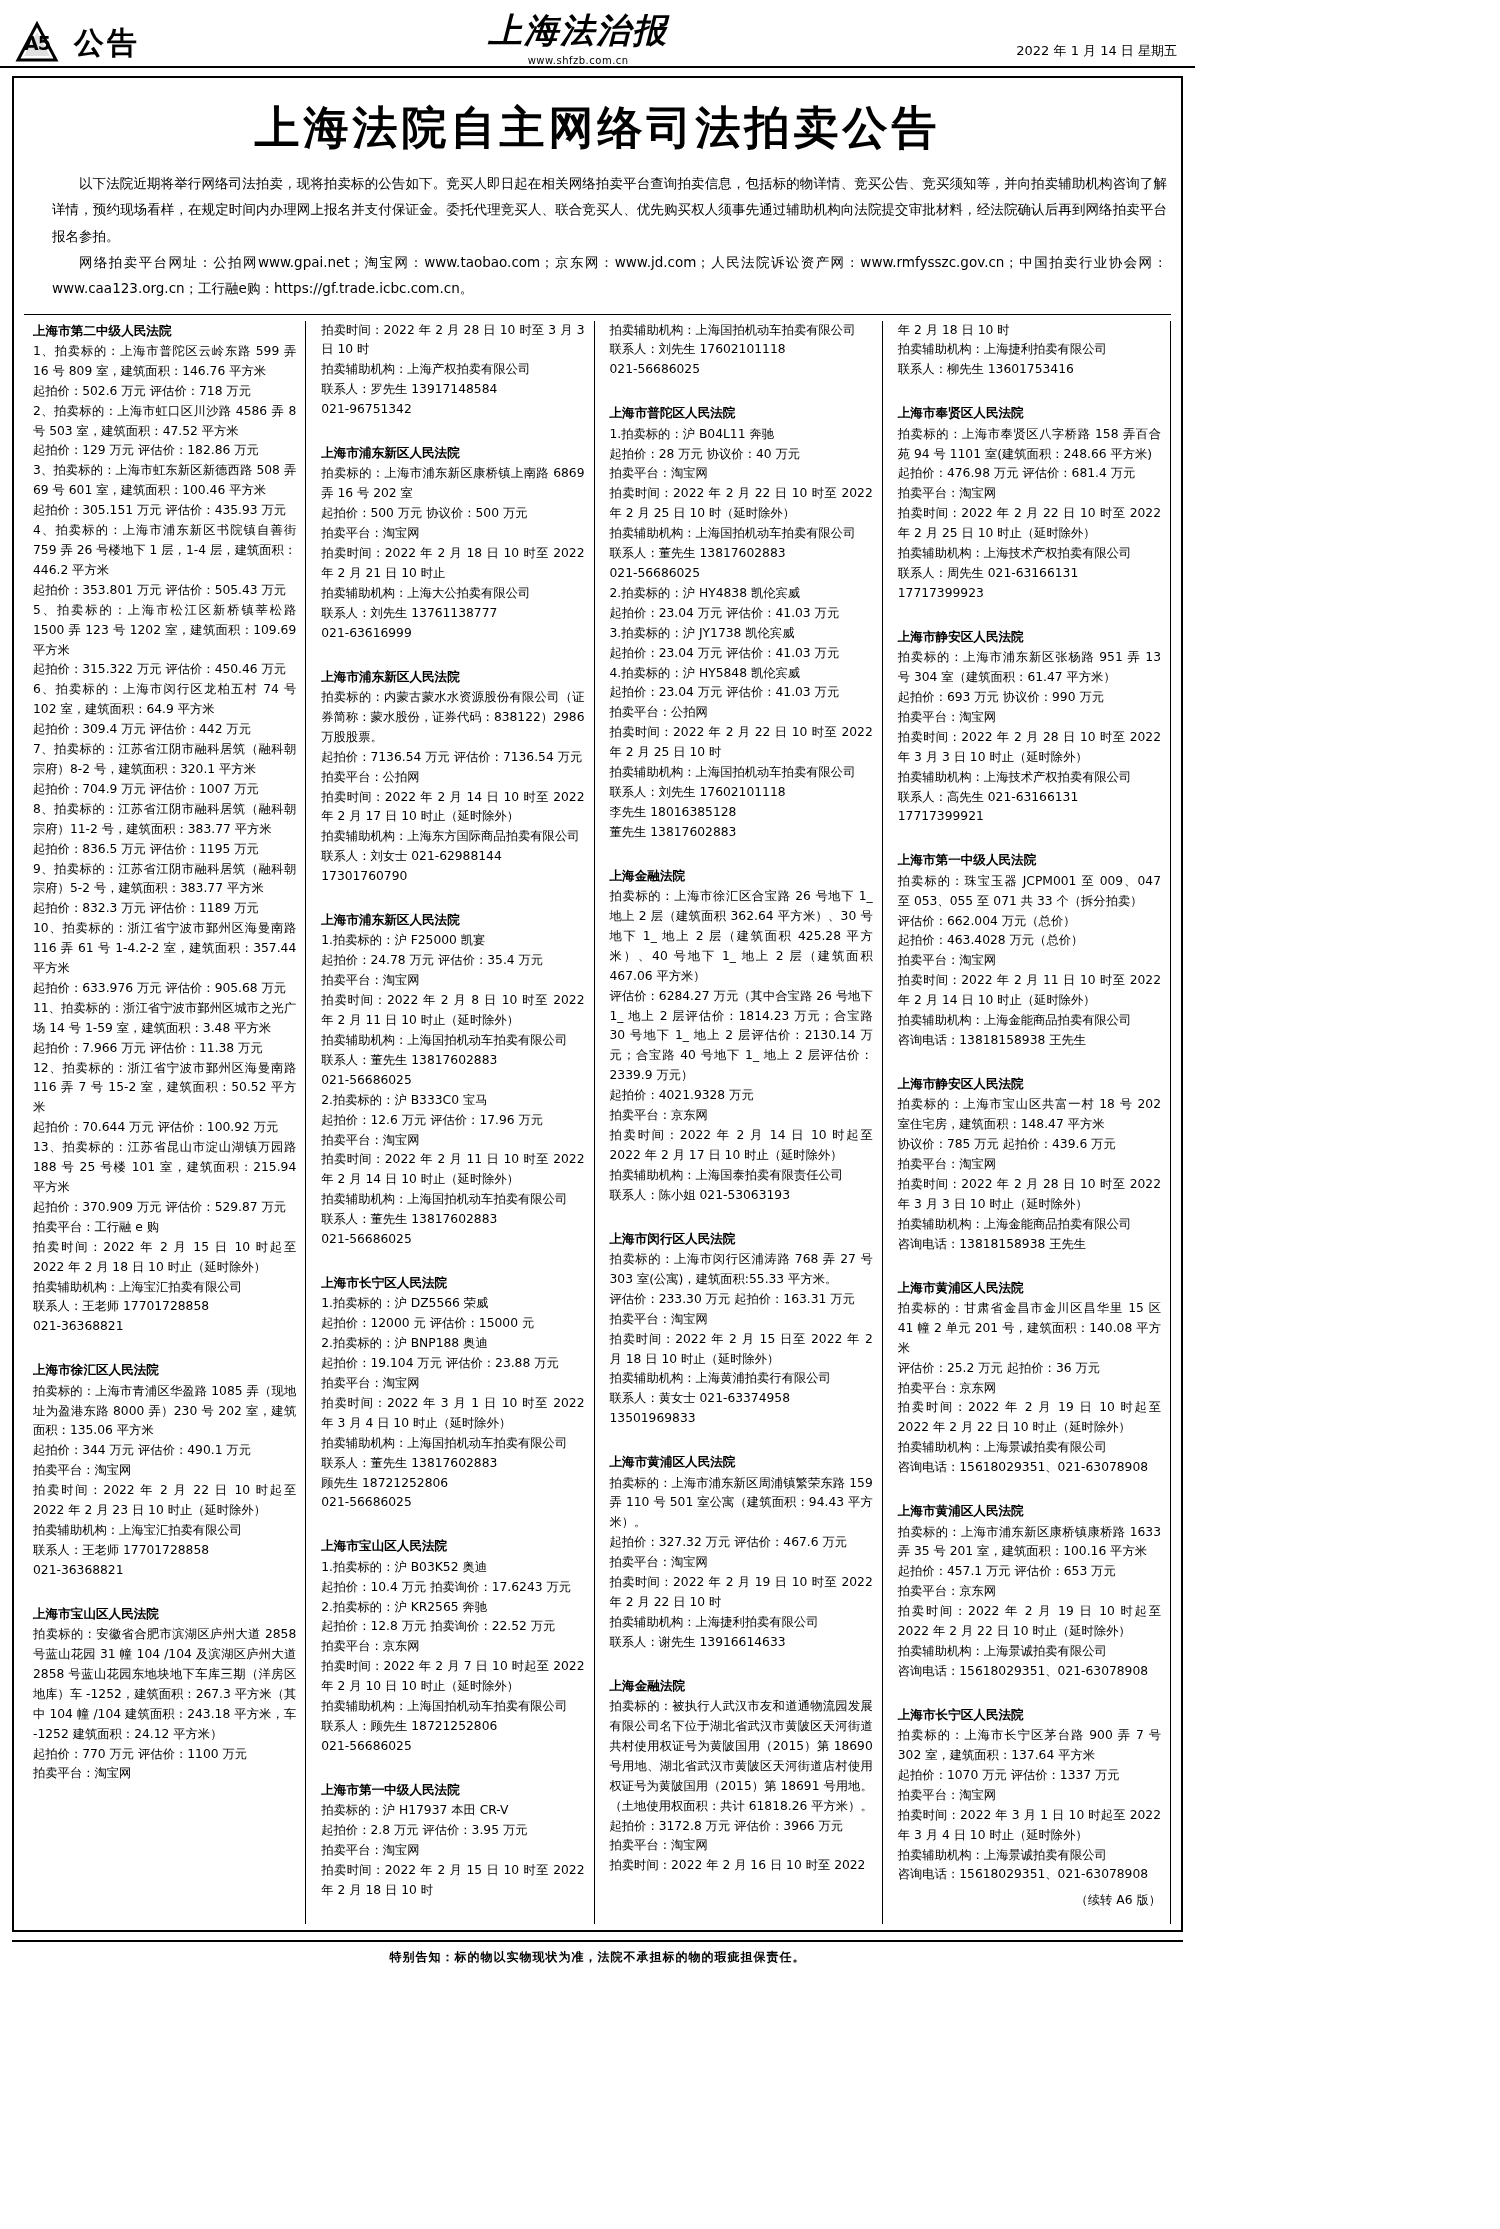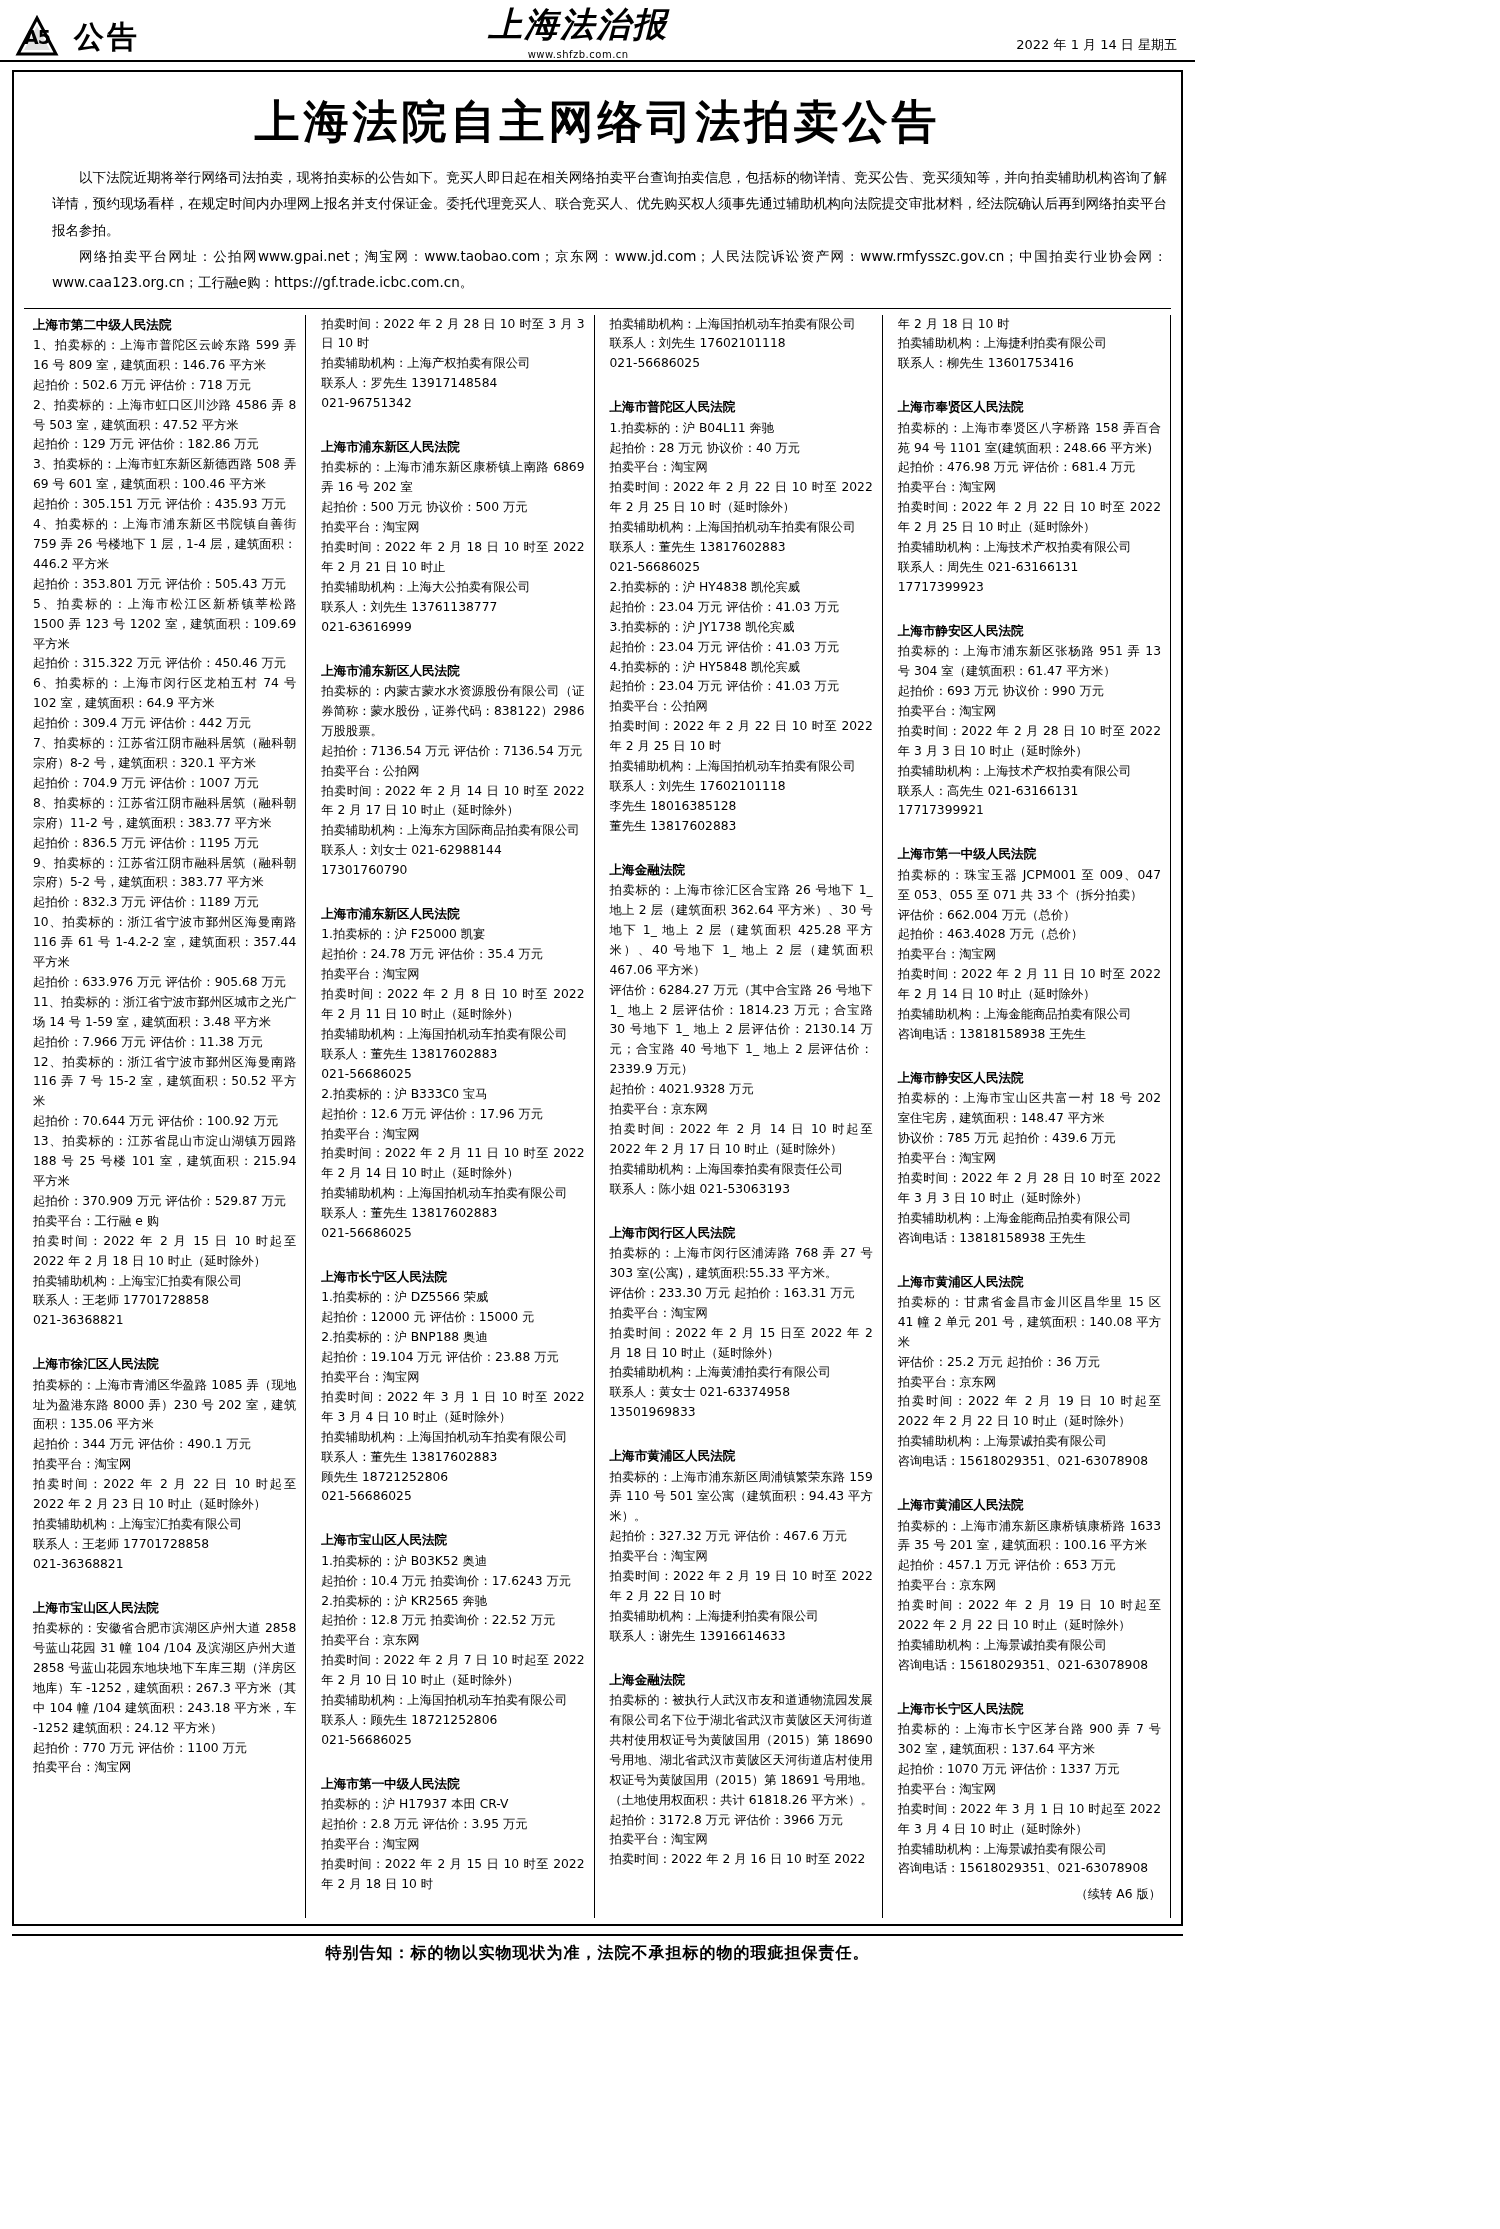--- a/index.html
+++ b/index.html
@@ -3,21 +3,21 @@
 <meta charset="utf-8">
 <style>
   * { box-sizing: border-box; }
   html, body { margin:0; padding:0; }
   body {
     width: 1500px;
     background: #ffffff;
     font-family: "DejaVu Sans", "Liberation Sans", sans-serif;
     color: #000;
   }
-  .page { width:1195px; min-height:2229px; position:relative; padding: 0 0 0 0; }
+  .page { width:1195px; min-height:2229px; position:relative; padding: 6px 0 0 0; }
 
   
   .masthead {
     display:flex; align-items:flex-end; height:62px; padding: 6px 18px 0 14px;
     border-bottom: 2px solid #000;
   }
   .mh-left { display:flex; align-items:flex-end; gap:14px; }
   .pagebadge {
     width:46px; height:46px; position:relative; display:flex; align-items:center; justify-content:center;
   }
@@ -76,21 +76,21 @@
   .col .blk:first-child .court { margin-top:0; }
   .ln { margin:0; text-align:justify; }
   .tail { text-align:right; font-size:12.3px; margin-top:6px; }
 
   
   .footer {
     margin: 8px 12px 0 12px;
     border-top: 2px solid #000;
     padding-top: 7px;
     text-align:center;
-    font-size:16px;
+    font-size:12px;
     font-weight:bold;
     letter-spacing:1px;
   }
 </style>
 </head>
 <body>
 
 <div class="page">
 
   <div class="masthead">

